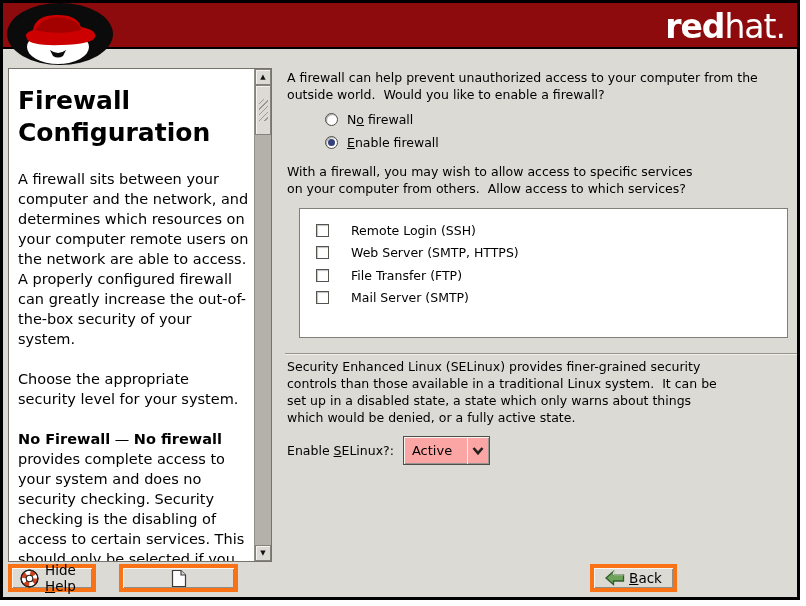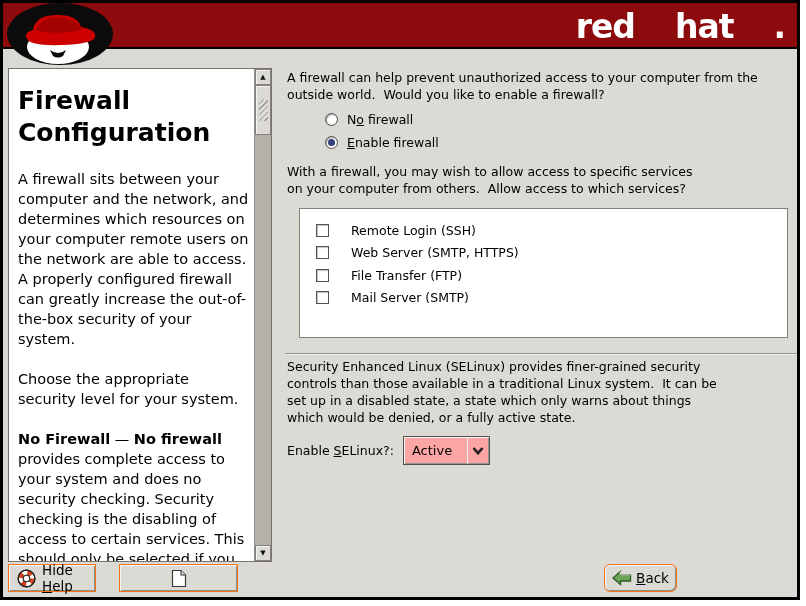--- a/index.html
+++ b/index.html
@@ -8,21 +8,21 @@
   }
   *{box-sizing:border-box;}
   html,body{margin:0;padding:0;background:#fff;}
   body{font-family:"DejaVu Sans","Liberation Sans",sans-serif;color:#000;}
   .page{position:relative;width:800px;height:600px;border:3px solid #000;background:var(--background);overflow:hidden;}
 
   
   .banner{position:relative;height:46px;background:var(--banner);border-bottom:2px solid #000;}
   .brand{position:absolute;right:12px;top:4px;color:#fff;font-size:33px;letter-spacing:-1px;}
   .brand .bold{font-weight:bold;}
-  .brand .light{font-weight:bold;padding-left:40px;}
+  .brand .light{font-weight:normal;}
   .logo{position:absolute;left:2px;top:0;z-index:6;}
 
   
   .main{position:absolute;top:48px;left:0;right:0;bottom:38px;}
 
   
   .help-panel{position:absolute;left:5px;top:17px;width:264px;height:494px;background:#fff;
     border:1px solid #75736c;display:flex;overflow:hidden;}
   .hp-text{flex:1;padding:10px 4px 0 9px;overflow:hidden;}
   .hp-heading{font-size:25px;font-weight:bold;line-height:1.28;white-space:pre-line;margin:6px 0 20px 0;}
@@ -55,26 +55,26 @@
   .selinux-row{position:absolute;left:2px;top:385px;display:flex;align-items:center;height:29px;}
   .selinux-label{margin-right:9px;}
   .combo{width:87px;height:29px;background:#fca5a5;border:1px solid #504e49;
     box-shadow:inset 1px 1px 0 #f6f5f2,inset -1px -1px 0 #96948e;display:flex;align-items:center;cursor:default;}
   .combo-value{flex:1;padding-left:8px;font-size:13px;}
   .combo-divider{width:1px;align-self:stretch;background:#8d8b84;border-right:1px solid #f2f1ed;}
   .combo-btn{width:21px;display:flex;align-items:center;justify-content:center;}
 
   
   .footer{position:absolute;left:0;right:0;bottom:0;height:38px;}
-  .btn{position:absolute;top:5px;height:28px;background:#dcdad5;border:1px solid #f97316;
+  .btn{position:absolute;top:5px;height:28px;background:#dcdad5;border:4px solid #f97316;
     box-shadow:inset 1px 1px 0 #f6f5f2,inset -1px -1px 0 #8f8d86;
     display:flex;align-items:center;justify-content:center;gap:6px;font-size:13.5px;padding:0 8px;cursor:default;}
   .btn-hide-help{left:5px;width:88px;}
   .btn-release{left:116px;width:119px;}
-  .btn-back{right:120px;width:73px;gap:4px;border-radius:6px;}
+  .btn-back{right:120px;width:87px;gap:4px;}
   .btn-next{right:5px;width:87px;gap:18px;outline:1px dotted #000;outline-offset:-4px;}
   .icon{display:inline-flex;flex:0 0 auto;}
 </style>
 </head>
 <body>
 
 <div class="page">
 
   <div class="banner">
     <div class="brand"><span class="bold">red</span><span class="light">hat</span><span class="light">.</span></div>

